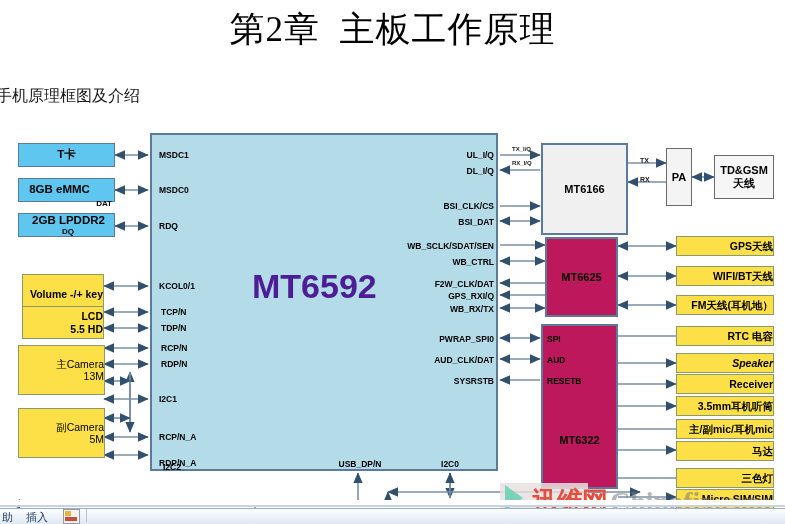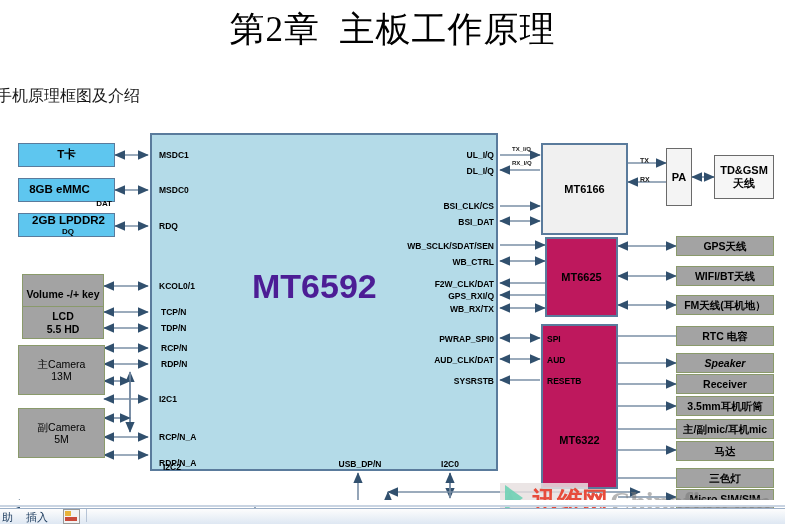--- a/index.html
+++ b/index.html
@@ -50,23 +50,24 @@
     font-weight: bold;
     line-height: 1.15;
     color: #000;
   }
   .blue {
     background: #5ec6ef;
     border: 1px solid #5a7b9c;
     font-size: 11.5px;
   }
   .olive {
-    background: #a3a3a3;
+    background: #fde047;
     border: 1px solid #8a9a6b;
     font-size: 10.5px;
+    align-items: flex-end;
   }
   .grey {
     background: #f0f0f0;
     border: 2px solid #5a7b9c;
     font-size: 11px;
   }
   .pink {
     background: #be185d;
     border: 2px solid #5a7b9c;
     font-size: 11px;

